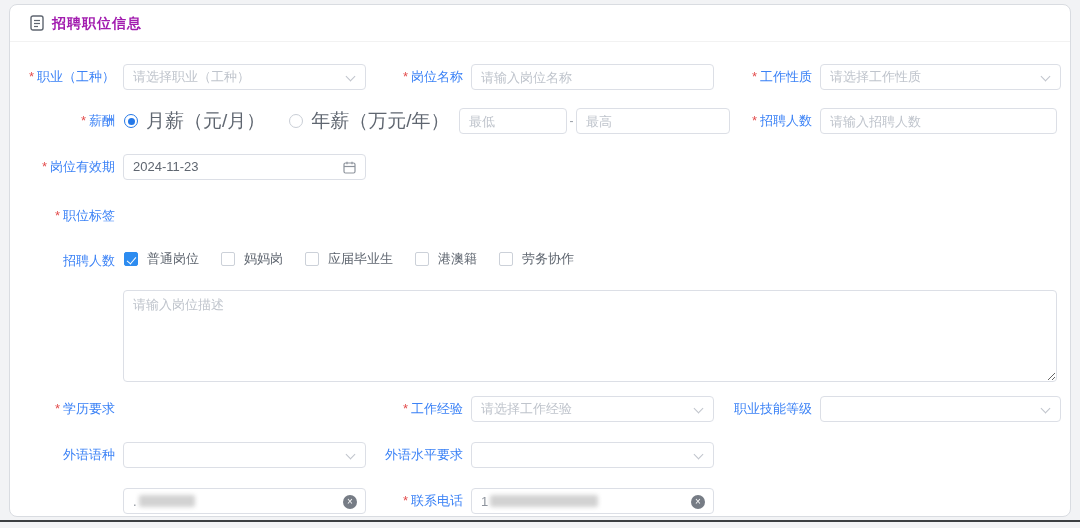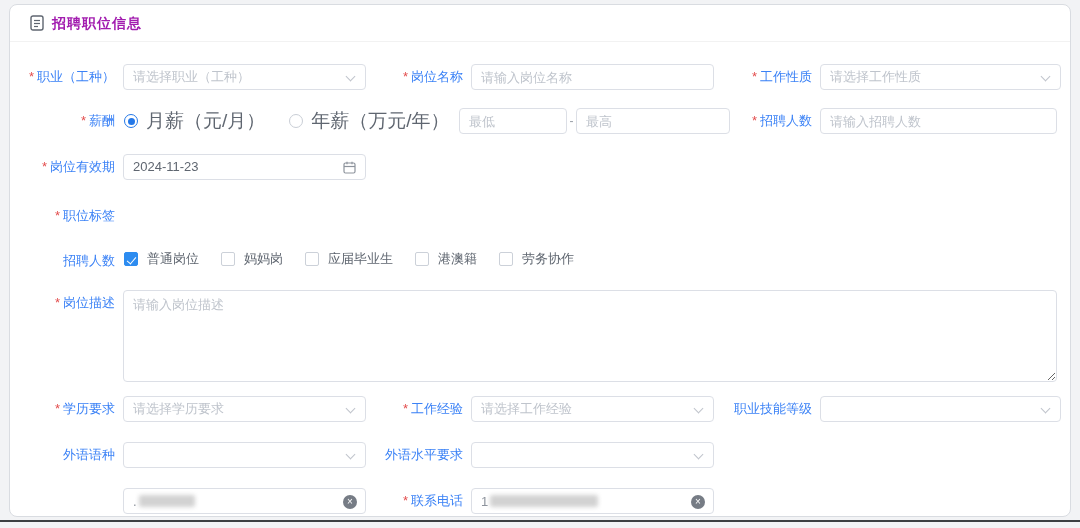--- a/index.html
+++ b/index.html
@@ -141,28 +141,23 @@
       <span class="txt">港澳籍</span>
     </span>
     <span class="check">
       <i class="cb"></i>
       <span class="txt">劳务协作</span>
     </span>
   </div>
 
   <div class="lbl" style="left:0;top:243px;width:105px">招聘人数</div>
 
-  <div class="lbl req" style="left:0;top:285px;width:105px">岗位描述</div>
   <textarea class="ctl" style="left: 113px; top: 285px; width: 934px; height: 92px;" placeholder="请输入岗位描述"></textarea>
 
   <div class="lbl req" style="left:0;top:391px;width:105px">学历要求</div>
-  <div class="ctl sel" style="left:113px;top:391px;width:243px">
-    <span class="ph">请选择学历要求</span>
-    <i class="chev"></i>
-  </div>
   <div class="lbl req" style="left:346px;top:391px;width:107px">工作经验</div>
   <div class="ctl sel" style="left:461px;top:391px;width:243px">
     <span class="ph">请选择工作经验</span>
     <i class="chev"></i>
   </div>
   <div class="lbl" style="left:694px;top:391px;width:108px">职业技能等级</div>
   <div class="ctl sel" style="left:810px;top:391px;width:241px">
     <span class="ph"></span>
     <i class="chev"></i>
   </div>

